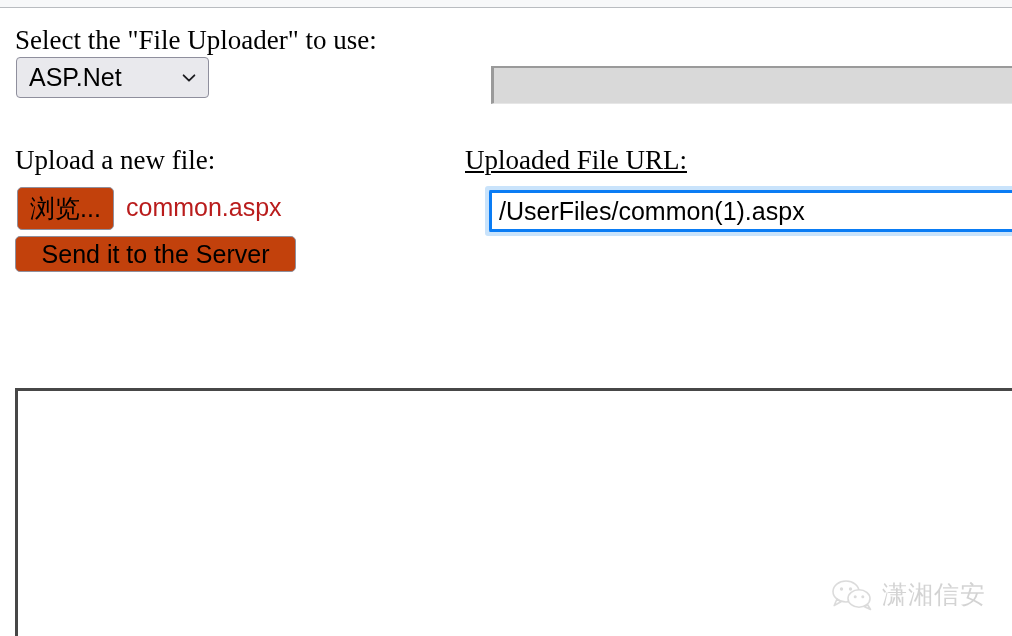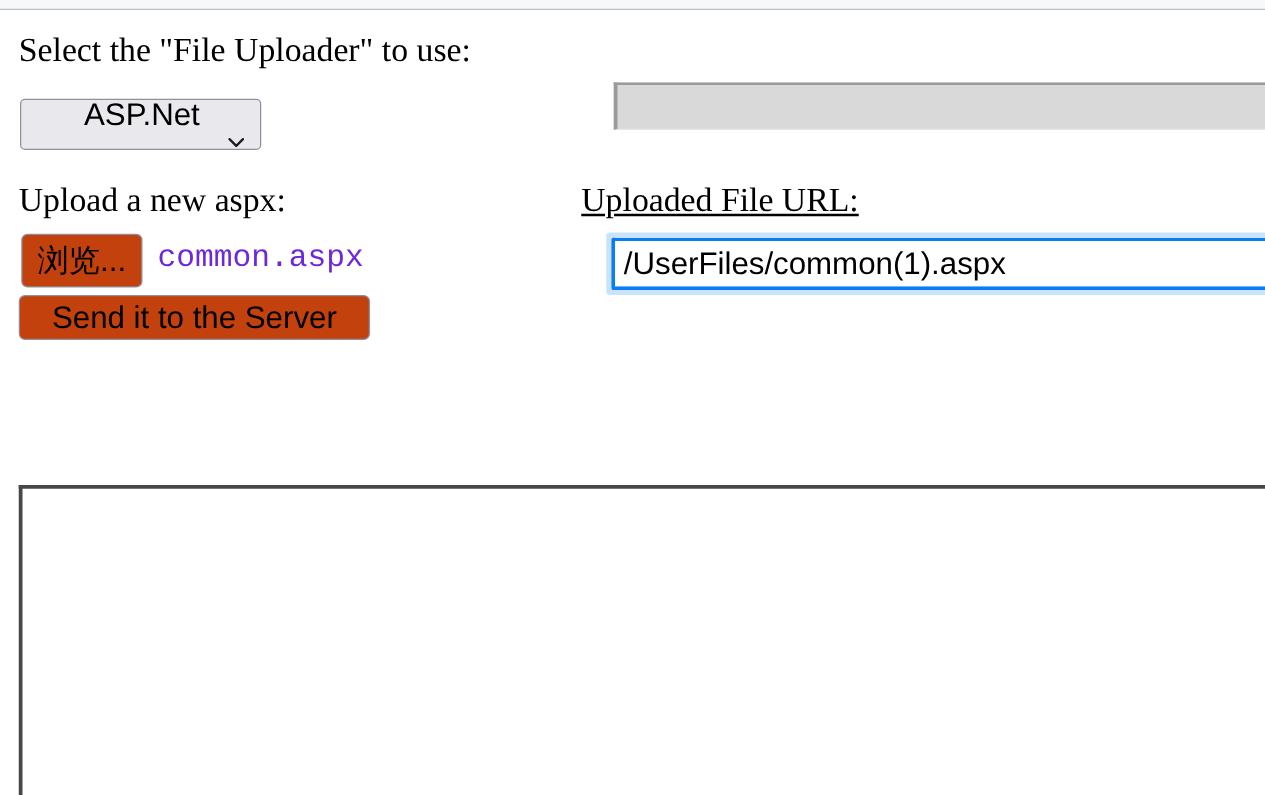--- a/index.html
+++ b/index.html
@@ -81,24 +81,24 @@
     color: #000000;
     display: flex;
     align-items: center;
     justify-content: center;
     cursor: default;
     white-space: nowrap;
   }
 
   .filename {
     position: absolute;
-    font-family: Liberation Mono, monospace;
+    font-family: Liberation Sans, sans-serif;
     font-size: 25px;
     line-height: 28px;
-    color: #6d28d9;
+    color: #b91c1c;
     white-space: nowrap;
   }
 
   
   .input-disabled {
     position: absolute;
     box-sizing: border-box;
     background: #d9d9d9;
     border-top: 2px solid #9a9a9a;
     border-left: 3px solid #9a9a9a;
@@ -176,44 +176,59 @@
 </style>
 </head>
 <body>
 
 <div id="top-strip"></div>
 
 <div id="page">
 
   <div class="label" style="left:15px; top:16px;">Select the "File Uploader" to use:</div>
 
-  <div class="ff-select" style="left:16px; top:70px; width:193px; height:41px;flex-direction:column;">
+  <div class="ff-select" style="left:16px; top:48px; width:193px; height:41px;">
     <span class="sel-value">ASP.Net</span>
     <span class="chev">
       <svg viewBox="0 0 20 20" width="18" height="18" aria-hidden="true">
         <path d="M4 7 L10 13 L16 7" fill="none" stroke="#1b1b1f" stroke-width="2" stroke-linecap="round" stroke-linejoin="round"></path>
       </svg>
     </span>
   </div>
 
 
   <div class="input-disabled" style="left:491px; top:57px; width:530px; height:38px;" placeholder=""></div>
 
-  <div class="label" style="left:15px; top:136px;">Upload a new aspx:</div>
+  <div class="label" style="left:15px; top:136px;">Upload a new file:</div>
 
   <div class="ff-button" style="left:17px; top:178px; width:97px; height:43px; font-size:25px;">浏览...</div>
 
   <div class="filename" style="left:126px; top:184px;">common.aspx</div>
 
   <div class="ff-button" style="left:15px; top:227px; width:281px; height:36px; font-size:25px;">Send it to the Server</div>
 
   <div class="label" style="left:465px; top:136px;text-decoration:underline;">Uploaded File URL:</div>
 
   <div class="input-focused-wrap" style="left:485px; top:177px; width:535px; height:50px;">
     <div class="input-focused">/UserFiles/common(1).aspx</div>
   </div>
 
 
   <div id="result-frame" style="left:15px; top:379px; width:1000px; height:250px;"></div>
   <div id="result-frame-topright" style="left:1015px; top:379px; width:0px; height:3px;"></div>
 
+  <div id="watermark" style="left:831px; top:570px;">
+    <span>
+      <svg width="42" height="32" viewBox="0 0 42 32" aria-hidden="true">
+        <ellipse cx="15" cy="12.5" rx="13" ry="10.5" fill="none" stroke="#8a8a8a" stroke-width="1.6"></ellipse>
+        <path d="M6 20 L3.2 26.5 L10 22.8 Z" fill="none" stroke="#8a8a8a" stroke-width="1.6" stroke-linejoin="round"></path>
+        <circle cx="10.5" cy="10" r="1.7" fill="#8a8a8a"></circle>
+        <circle cx="19.5" cy="10" r="1.7" fill="#8a8a8a"></circle>
+        <ellipse cx="28" cy="19.5" rx="11" ry="8.8" fill="#ffffff" stroke="#8a8a8a" stroke-width="1.6"></ellipse>
+        <path d="M36.5 25.5 L39.5 30.5 L33.5 27.8 Z" fill="#ffffff" stroke="#8a8a8a" stroke-width="1.6" stroke-linejoin="round"></path>
+        <circle cx="24.2" cy="17.8" r="1.5" fill="#8a8a8a"></circle>
+        <circle cx="31.8" cy="17.8" r="1.5" fill="#8a8a8a"></circle>
+      </svg>
+    </span>
+    <span class="wm-text">潇湘信安</span>
+  </div>
 
 </div>
 
 </body></html>

